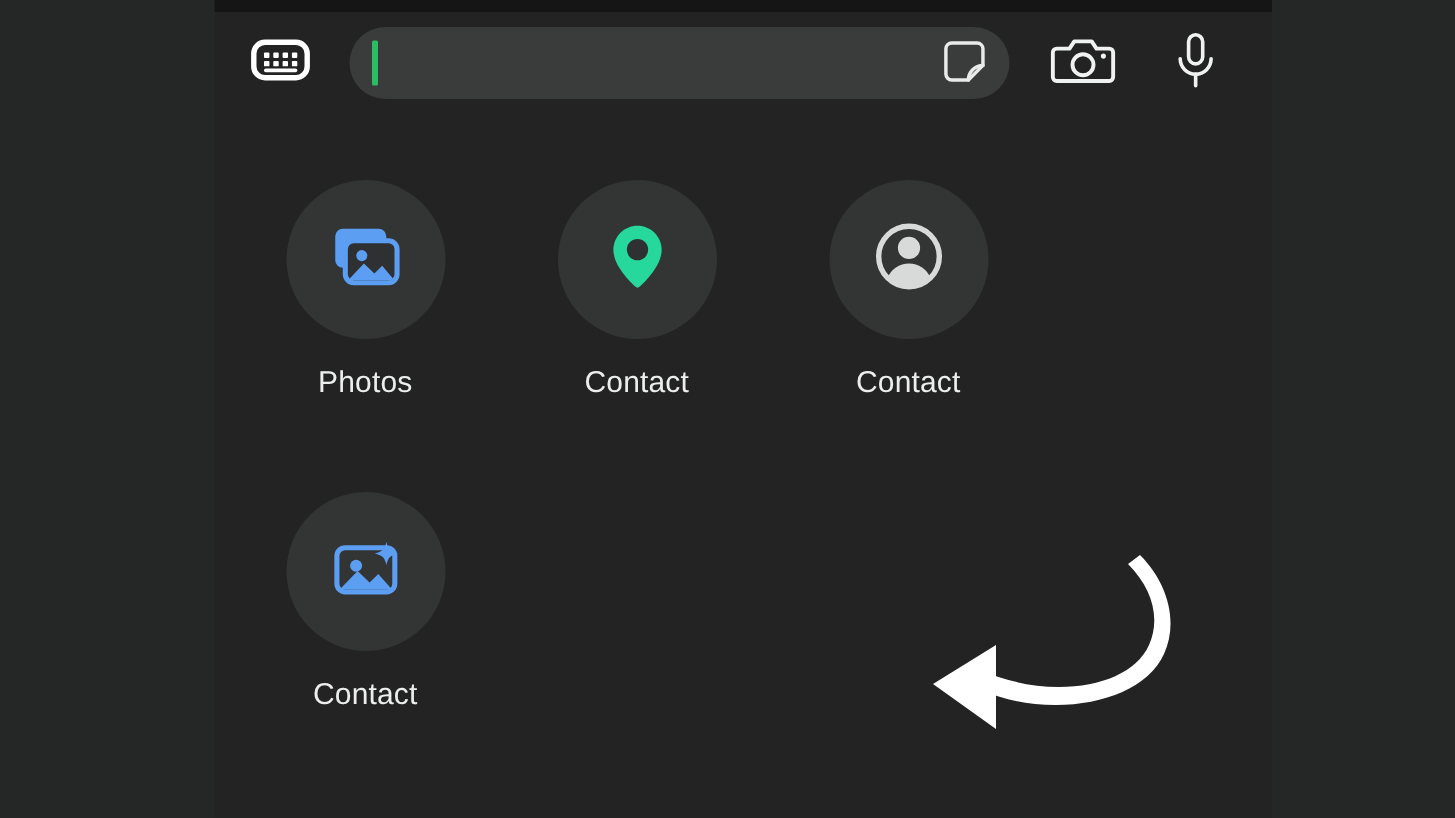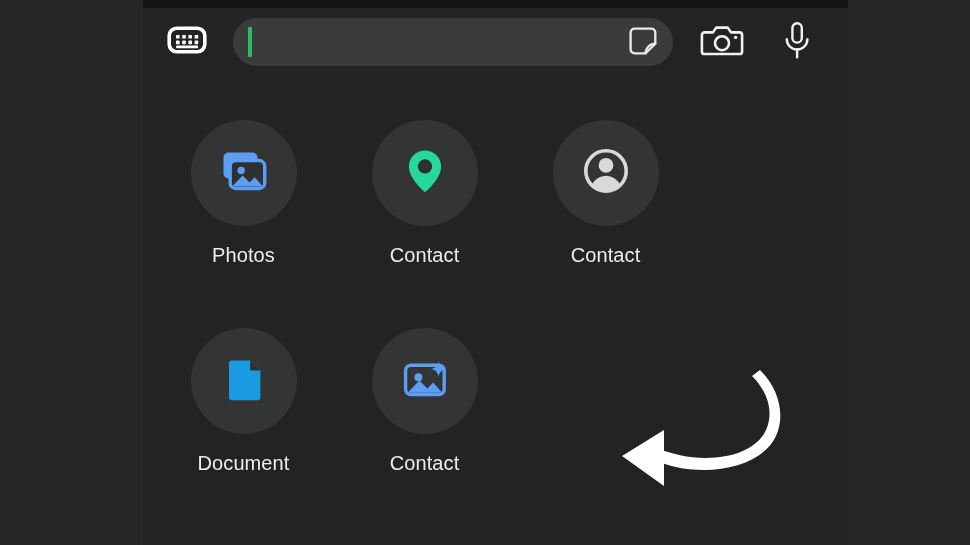--- a/index.html
+++ b/index.html
@@ -257,31 +257,20 @@
               </svg>
             </span>
           </div>
           <div class="cell-label">Contact</div>
         </div>
 
       </div>
 
       <div class="grid-row">
 
-        <div class="grid-cell">
-          <div class="bubble">
-            <span>
-              <svg width="58" height="58" viewBox="0 0 58 58">
-                <path d="M16.6 10.4 H35.2 L45.4 20.6 V47.6 A2.6 2.6 0 0 1 42.8 50.2 H16.6 A2.6 2.6 0 0 1 14 47.6 V13 A2.6 2.6 0 0 1 16.6 10.4 Z" fill="#1a9ae0"></path>
-                <path d="M35.2 10.4 V20.6 H45.4 Z" fill="#2e3031"></path>
-              </svg>
-            </span>
-          </div>
-          <div class="cell-label">Document</div>
-        </div>
 
 
         <div class="grid-cell">
           <div class="bubble">
             <span>
               <svg width="58" height="58" viewBox="0 0 58 58">
                 <rect x="9.6" y="15.2" width="38.6" height="29.4" rx="5.4" ry="5.4" fill="none" stroke="#5c9ef2" stroke-width="3.4"></rect>
                 <circle cx="22.4" cy="27.2" r="4.0" fill="#5c9ef2"></circle>
                 <path d="M11.6 42.8 L23.4 30.6 L31.4 38.4 L37.2 32.6 L46.2 42.8 Z" fill="#5c9ef2"></path>
                 <path d="M42.6 11.2 C43.6 16.2 45.4 18.0 50.4 19.0 C45.4 20.0 43.6 21.8 42.6 26.8 C41.6 21.8 39.8 20.0 34.8 19.0 C39.8 18.0 41.6 16.2 42.6 11.2 Z" fill="#5c9ef2"></path>

